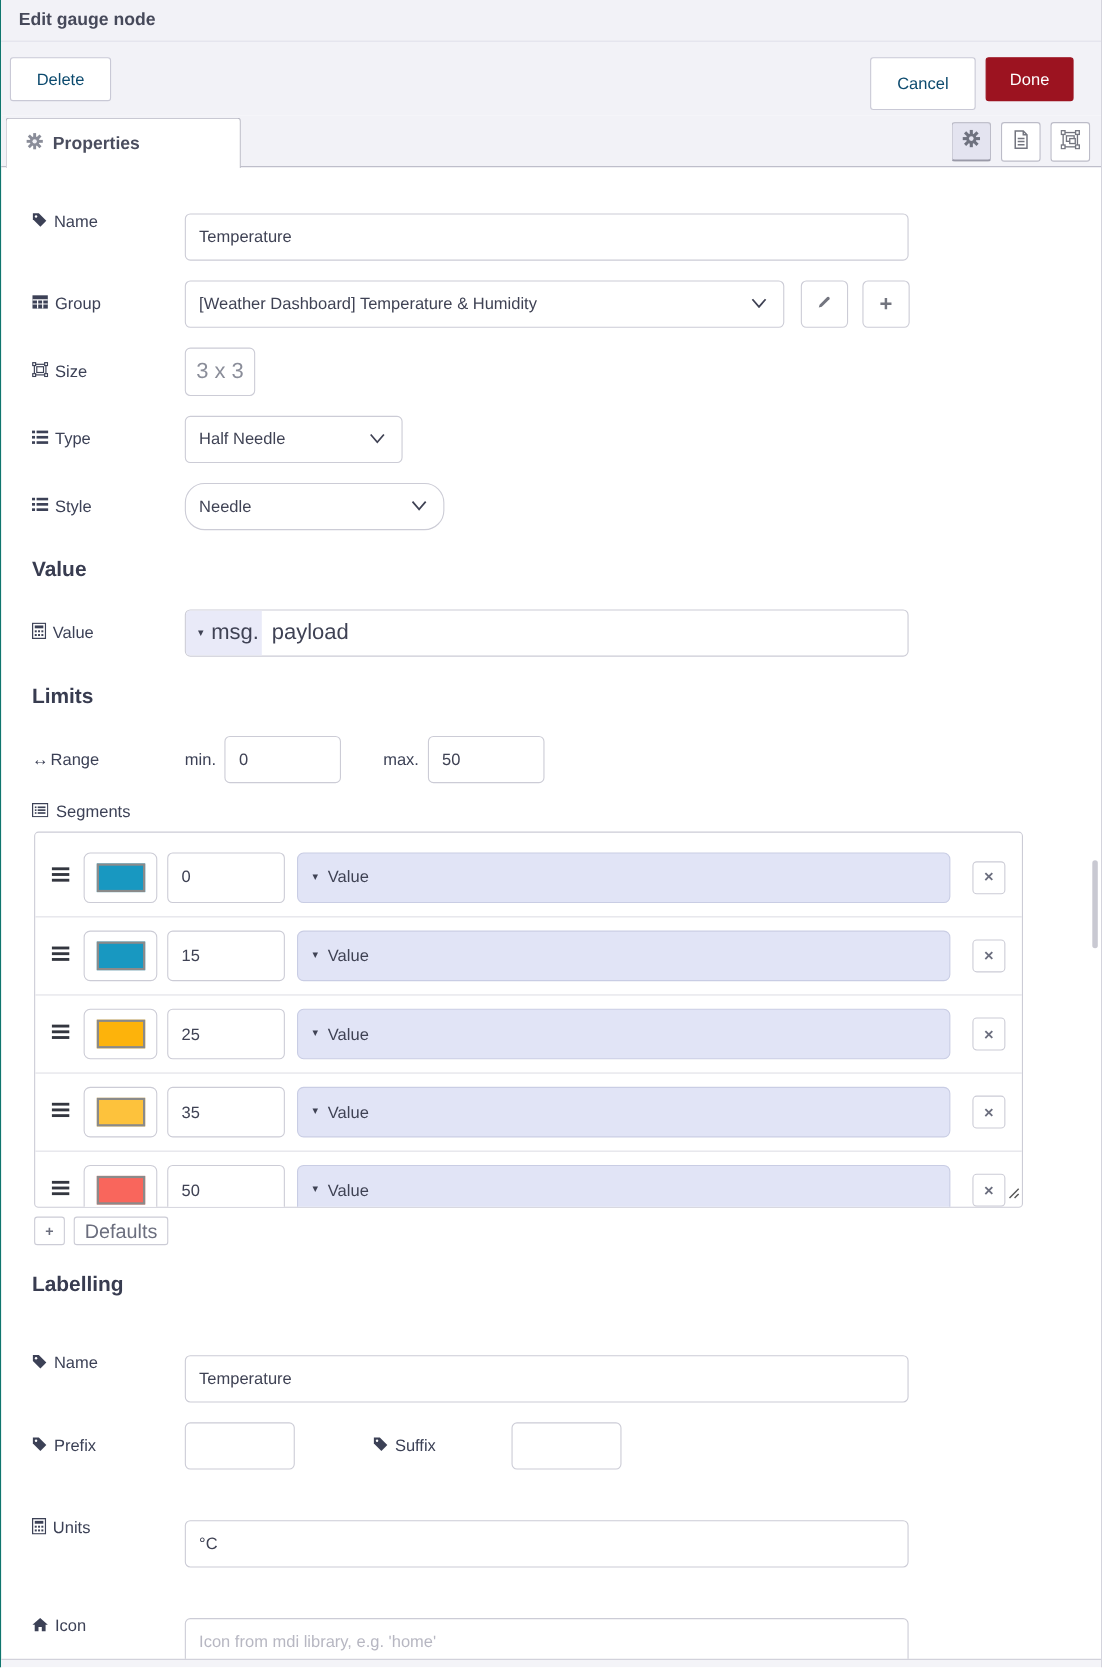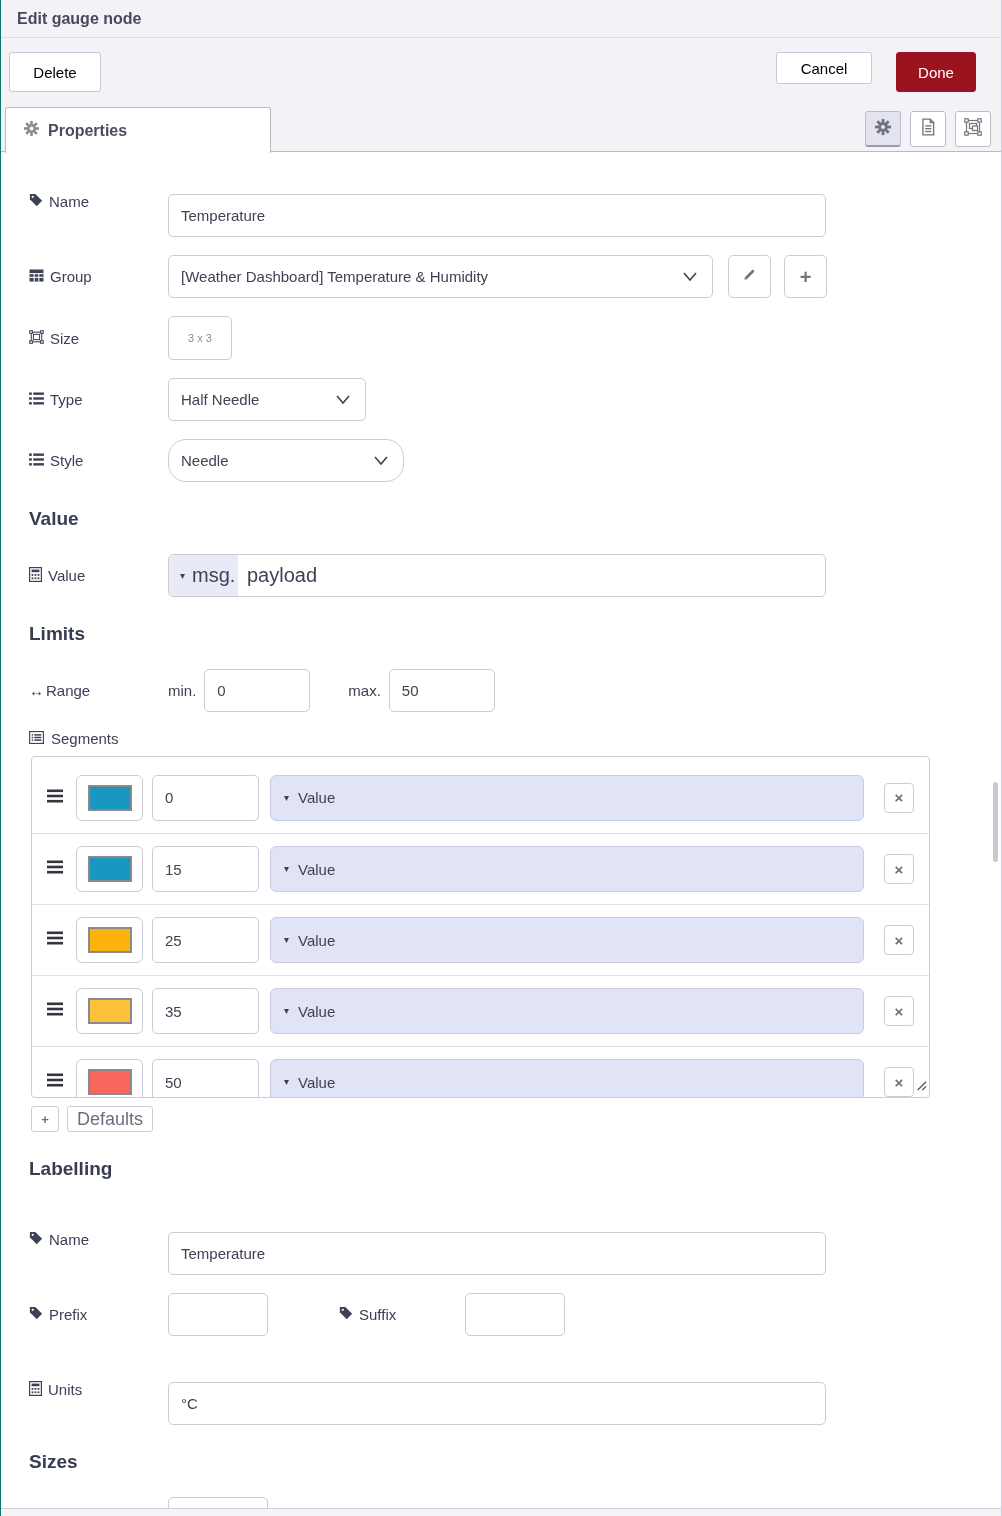--- a/index.html
+++ b/index.html
@@ -7,27 +7,27 @@
   body { font-family: "Liberation Sans", sans-serif; }
   .page { position:relative; width:1002px; height:1516px; background:#fff;
           border-left:1px solid #0f766e; border-right:1px solid #d0d0da; overflow:hidden; }
 
   
   .hdr { height:38px; background:#f2f2f7; border-bottom:1px solid #dedee8;
          display:flex; align-items:center; padding-left:16px; }
   .hdr-title { font-size:16px; font-weight:bold; color:#46495a; }
   .actionbar { height:67px; background:#f2f2f7; position:relative; }
   .btn { font-size:15px; border-radius:3px; cursor:pointer; border:1px solid #c9c9d6;
-         background:#fff; color:#000000; display:inline-flex; align-items:center; justify-content:center; }
+         background:#fff; color:#0c4a6e; display:inline-flex; align-items:center; justify-content:center; }
   .btn-delete { position:absolute; left:8px; top:14px; width:92px; height:40px; }
-  .btn-cancel { position:absolute; right:129px; top:14px; width:96px; height:32px; }
+  .btn-cancel { position:absolute; right:114px; top:14px; width:96px; height:48px; }
   .btn-done   { position:absolute; right:25px; top:14px; width:80px; height:40px;
                 background:#9c1320; border-color:#9c1320; color:#fff; }
   .tabbar { height:47px; background:#f2f2f7; border-bottom:1px solid #b9b9c5; position:relative; }
-  .tab-active { position:absolute; left:4px; top:2px; height:46px; width:266px; background:#fff;
+  .tab-active { position:absolute; left:4px; top:2px; height:46px; width:214px; background:#fff;
                 border:1px solid #b9b9c5; border-bottom:none; border-radius:3px 3px 0 0;
                 display:flex; align-items:center; gap:9px; padding-left:18px; z-index:2; }
   .tab-active .tab-label { font-size:16px; font-weight:bold; color:#4a4d5e; }
   .tab-icons { position:absolute; right:10px; top:6px; display:flex; gap:9px; }
   .tico { width:36px; height:36px; background:#fff; border:1px solid #bcbcc8; border-radius:3px;
           display:flex; align-items:center; justify-content:center; color:#73757f; cursor:pointer; }
   .tico.active { background:#e4e4f0; border-bottom:2px solid #9a9aa8; }
 
   
   .content { padding-top:14px; }
@@ -37,21 +37,21 @@
   .flabel svg { flex-shrink:0; }
   .inp { height:43px; border:1px solid #ccccd6; border-radius:5px; font-size:15px; color:#3f4254;
          padding:0 12px; font-family:"Liberation Sans",sans-serif; background:#fff; outline:none; }
   .inp::placeholder { color:#b7b7c2; }
   .w-full { width:658px;margin-top:28px; }
   .sel { height:43px; border:1px solid #ccccd6; border-radius:5px; background:#fff; cursor:pointer;
          display:flex; align-items:center; justify-content:space-between; padding:0 14px 0 12px;
          font-size:15px; color:#3f4254; }
   .sel .chev { color:#3f4254; }
   .sizebtn { width:64px; height:44px; border:1px solid #ccccd6; border-radius:5px; background:#fff;
-             font-size:11px; color:#8a8d99; cursor:pointer; }
+             font-size:20px; color:#8a8d99; cursor:pointer; }
   .iconbtn { width:43px; height:43px; border:1px solid #ccccd6; border-radius:5px; background:#fff;
              display:flex; align-items:center; justify-content:center; color:#73757f; cursor:pointer; }
   .heading { font-size:19px; font-weight:bold; color:#383c50; margin:26px 0 24px 28px; }
 
   
   .typed { width:658px; height:43px; border:1px solid #ccccd6; border-radius:5px; background:#fff;
            display:flex; align-items:center; overflow:hidden; }
   .typed-prefix { width:69px; height:100%; background:#e9eaf8; display:flex; align-items:center;
                   gap:7px; padding-left:11px; cursor:pointer; flex-shrink:0; }
   .caret { font-size:10px; color:#3f4254; line-height:1; }
@@ -524,20 +524,31 @@
                 <rect x="5.6" y="10.4" width="1.8" height="1.8"></rect>
                 <rect x="8.6" y="10.4" width="1.8" height="1.8"></rect>
               </g>
             </svg>
         </span>
         <span>Units</span>
       </div>
       <input class="inp w-full" value="°C" style="">
     </div>
 
+    <div class="frow">
+      <div class="flabel">
+        <span>
+          <svg width="15" height="14" viewBox="0 0 16 15" fill="#3c4156">
+              <path d="M8 1 L15.5 7.6 H13.3 V14 H9.6 V9.8 H6.4 V14 H2.7 V7.6 H0.5 Z"></path>
+            </svg>
+        </span>
+        <span>Icon</span>
+      </div>
+      <input class="inp w-full" placeholder="Icon from mdi library, e.g. 'home'" style="">
+    </div>
 
     <div class="heading">Sizes</div>
     <div class="bottom-partial"></div>
 
   </div>
 
   <div class="bottom-strip"></div>
   <div class="scroll-thumb"></div>
 </div>
 

